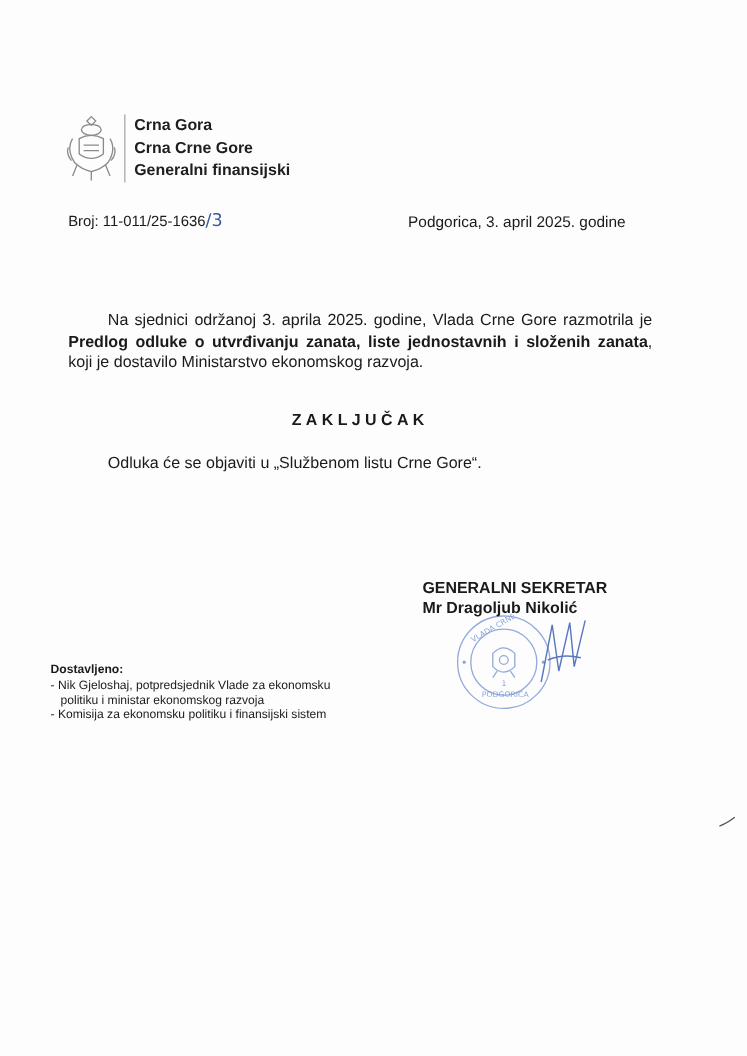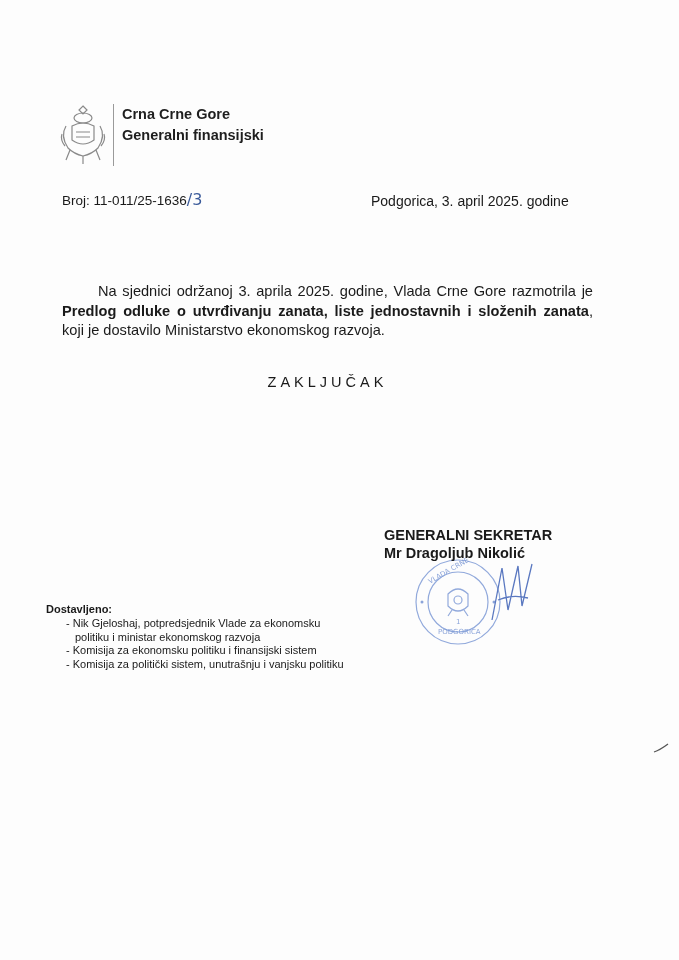--- a/index.html
+++ b/index.html
@@ -20,70 +20,72 @@
     }
     .broj { left: 62px; top: 190px; font-size: 13.5px; }
     .broj .hand { color: #3a5a9a; font-family: "DejaVu Sans", sans-serif; font-weight: normal; font-size: 16px; }
     .place-date { left: 371px; top: 193px; font-size: 14px; }
     .body-text {
       left: 62px; top: 282px; width: 531px; font-size: 14.6px; line-height: 19.5px;
     }
     .para { text-align: justify; text-align-last: left; margin: 0; }
     .indent { text-indent: 36px; }
     .title {
-      left: 62px; top: 374px; width: 531px; text-align: center; font-weight: normal; font-size: 14.5px; letter-spacing: 4px;
+      left: 62px; top: 374px; width: 531px; text-align: center; font-weight: bold; font-size: 14.5px; letter-spacing: 4px;
     }
     .conc {
       left: 62px; top: 412px; width: 531px; font-size: 14.6px; line-height: 19.5px;
     }
     .sign-block {
       left: 384px; top: 526px; width: 232px; text-align: left; font-weight: bold; font-size: 14.5px; line-height: 18px; z-index: 3;
     }
     .stamp { left: 408px; top: 558px; width: 100px; height: 88px; z-index: 2; }
     .signature { left: 488px; top: 560px; width: 50px; height: 70px; z-index: 4; }
     .dost {
       left: 46px; top: 603px; font-size: 11px; line-height: 13.8px;
     }
     .dost .head { font-weight: bold; }
-    .dost .item { padding-left: 9px; text-indent: -9px; margin-left: 20px; }
+    .dost .item { padding-left: 9px; text-indent: -9px; }
     .mark { left: 652px; top: 740px; width: 18px; height: 12px; }
   </style>
 </head>
 <body>
 
 <div class="abs crest">
   <svg width="50" height="62" viewBox="0 0 50 62">
     <g fill="none" stroke="#8a8a8a" stroke-width="1.2">
       <path d="M25 2 l4 4 l-4 4 l-4 -4 z"></path>
       <ellipse cx="25" cy="14" rx="9" ry="5"></ellipse>
       <path d="M8 22 q-6 10 2 22 q6 6 15 8 q9 -2 15 -8 q8 -12 2 -22"></path>
       <path d="M14 22 q11 -6 22 0 v14 q-11 8 -22 0 z"></path>
       <path d="M18 28 h14 M18 33 h14"></path>
       <path d="M12 46 l-4 10 M38 46 l4 10 M25 52 v8"></path>
       <path d="M4 30 q-2 6 3 12 M46 30 q2 6 -3 12"></path>
     </g>
   </svg>
 </div>
 <div class="abs header-rule"></div>
 <div class="abs header-lines">
+  <div>Crna Gora</div>
   <div>Crna Crne Gore</div>
   <div>Generalni finansijski</div>
 </div>
 
 <div class="abs broj">
   <span>Broj: 11-011/25-1636</span><span class="hand">/3</span>
 </div>
 <div class="abs place-date">Podgorica, 3. april 2025. godine</div>
 
 <div class="abs body-text">
   <p class="para indent"><span>Na sjednici održanoj 3. aprila 2025. godine, Vlada Crne Gore razmotrila je </span><b>Predlog odluke o utvrđivanju zanata, liste jednostavnih i složenih zanata</b><span>, koji je dostavilo Ministarstvo ekonomskog razvoja.</span></p>
 </div>
 
 <div class="abs title">ZAKLJUČAK</div>
 <div class="abs conc">
+  <p class="para indent">Odluka će se objaviti u „Službenom listu Crne Gore“.</p>
 </div>
 
 <div class="abs sign-block">
   <div>GENERALNI SEKRETAR</div>
   <div>Mr Dragoljub Nikolić</div>
 </div>
 <div class="abs stamp">
   <svg width="100" height="88" viewBox="0 0 100 88">
     <g fill="none" stroke="#7f9bd6" stroke-width="1.2" opacity="0.85">
       <circle cx="50" cy="44" r="42"></circle>
@@ -104,20 +106,19 @@
 <div class="abs signature">
   <svg width="50" height="70" viewBox="0 0 50 70">
     <path d="M4 60 L14 8 L20 50 L30 6 L34 46 L44 4 M10 40 q14 -6 30 -2" fill="none" stroke="#5a78c0" stroke-width="1.3"></path>
   </svg>
 </div>
 
 <div class="abs dost">
   <div class="head">Dostavljeno:</div>
   <div class="item" style="width:270px">- Nik Gjeloshaj, potpredsjednik Vlade za ekonomsku politiku i ministar ekonomskog razvoja</div>
   <div class="item">- Komisija za ekonomsku politiku i finansijski sistem</div>
-  <div class="item">- Komisija za politički sistem, unutrašnju i vanjsku politiku</div>
 </div>
 
 <div class="abs mark">
   <svg width="18" height="12" viewBox="0 0 18 12">
       <path d="M2 10 q6 -2 14 -8" stroke="#555" stroke-width="1.3" fill="none"></path>
     </svg>
 </div>
 
 </body></html>

